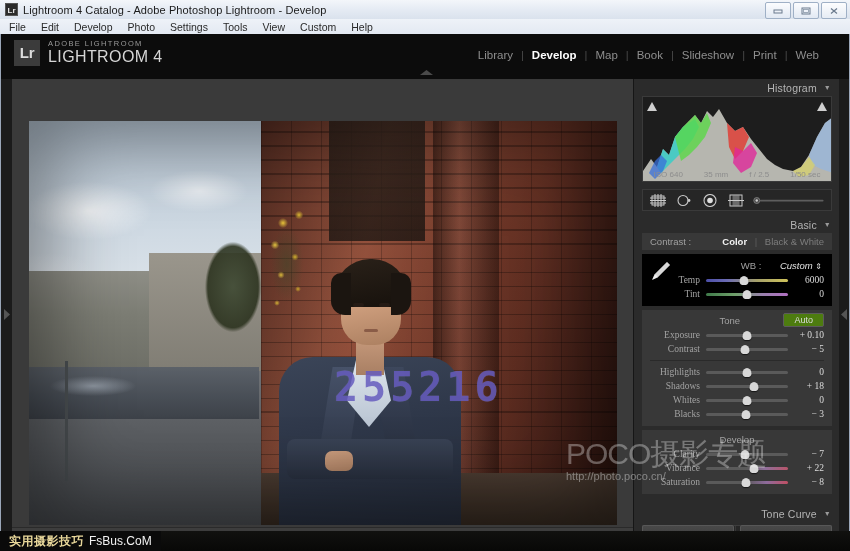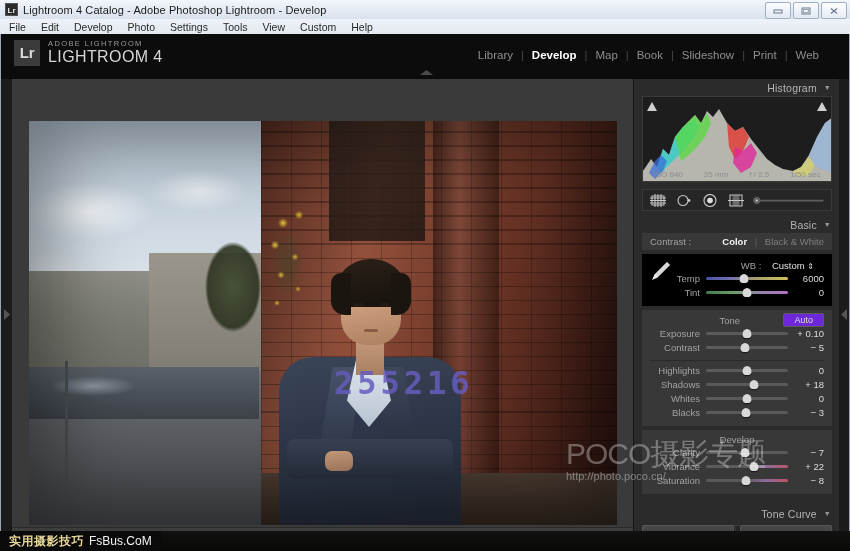--- a/index.html
+++ b/index.html
@@ -136,21 +136,21 @@
   .p-eyeR{position:absolute;left:350px;top:182px;width:11px;height:4px;
      background:#241a14;border-radius:2px;}
   .p-mouth{position:absolute;left:335px;top:208px;width:14px;height:3px;
      background:#8a5c47;border-radius:2px;}
   .p-arms{position:absolute;left:258px;top:318px;width:166px;height:40px;
      background:linear-gradient(180deg,#394254,#272e3d);border-radius:8px;}
   .p-hand{position:absolute;left:296px;top:330px;width:28px;height:20px;
      background:linear-gradient(170deg,#c99c7e,#a87d60);border-radius:7px;}
   .vig{position:absolute;inset:0;box-shadow:inset 0 0 78px 22px rgba(0,0,0,.42);}
 
-  .wm-num{position:absolute;left:305px;top:243px;font-size:32px;
+  .wm-num{position:absolute;left:305px;top:243px;font-size:40px;
      font-family:"DejaVu Sans Mono","Liberation Mono",monospace;
      color:rgba(96,86,188,.82);letter-spacing:4px;font-weight:bold;
      text-shadow:0 0 1px rgba(255,255,255,.18);}
 
   
   .stagebar{position:absolute;left:11px;top:493px;width:621px;height:23px;
      background:#3d3d3d;border-top:1px solid #2a2a2a;display:flex;
      align-items:center;padding-left:12px;box-sizing:border-box;}
   .tb-btn{width:21px;height:15px;border:1px solid #6d6d6d;background:#555;
      display:flex;align-items:center;justify-content:center;margin-right:5px;}
@@ -190,45 +190,45 @@
      justify-content:space-between;font-size:9.5px;}
   .treat .on{color:#f2f2f2;font-weight:bold;}
   .treat .off{color:#7d7d7d;}
   .treat .bar{color:#5d5d5d;margin:0 5px;}
 
   .wbblock{margin:4px 8px 0;background:#000000;padding:4px 0 5px;position:relative;}
   .dropper{position:absolute;left:6px;top:6px;width:24px;height:22px;}
   .wbrow{display:flex;align-items:center;justify-content:center;height:15px;
      font-size:9.5px;position:relative;}
   .wbrow .wbl{color:#a0a0a0;margin-left:28px;}
-  .wbrow .wbv{position:absolute;right:18px;color:#e0e0e0;}
-
-  .slrow{display:flex;align-items:flex-start;height:14px;padding:0 8px;
-     box-sizing:border-box;font-size:9.5px;}
+  .wbrow .wbv{position:absolute;right:10px;color:#e0e0e0;font-style:italic;}
+
+  .slrow{display:flex;align-items:center;height:14px;padding:0 8px;
+     box-sizing:border-box;font-size:9.5px;font-family:Liberation Serif, serif;}
   .slname{width:50px;text-align:right;color:#a2a2a2;padding-right:6px;
      white-space:nowrap;}
   .sltrack{position:relative;flex:1;height:10px;display:flex;align-items:center;}
   .trk{position:absolute;left:0;right:0;height:3px;background:#5a5a5a;border-radius:2px;}
   .trk.temp{background:linear-gradient(90deg,#4c4fa8,#6b6bb4 25%,#a5a06a 62%,#cfc35a);}
   .trk.tint{background:linear-gradient(90deg,#3f7a4a,#6f9f6a 35%,#9a7fae 70%,#b06fc0);}
   .trk.vib{background:linear-gradient(90deg,#5a5a5a 50%,#8f6f9a 72%,#b8556a);}
   .trk.sat{background:linear-gradient(90deg,#5a5a5a 48%,#8e6b9c 74%,#c04f63);}
   .knob{position:absolute;width:9px;height:9px;background:#d8d8d8;
      border-radius:50% 50% 50% 50%/60% 60% 40% 40%;transform:translateX(-50%);
      box-shadow:0 1px 1px rgba(0,0,0,.6);}
   .slval{width:36px;text-align:right;color:#dcdcdc;font-size:9.5px;
      white-space:nowrap;}
 
   .centerlbl{text-align:center;font-size:9.5px;color:#a2a2a2;
      height:15px;line-height:15px;}
   .tonehdr{display:flex;align-items:center;height:16px;padding:0 8px;
      box-sizing:border-box;position:relative;}
   .tonehdr .tname{flex:1;text-align:center;font-size:9.5px;color:#a2a2a2;
      margin-left:26px;}
-  .autobtn{background:#6d28d9;color:#dcdcdc;font-size:9px;padding:1px 10px;
+  .autobtn{background:#4d7c0f;color:#dcdcdc;font-size:9px;padding:1px 10px;
      border-radius:2px;border:1px solid #5c5c5c;}
   .divider{height:1px;background:#2a2a2a;margin:4px 8px;}
 
   .tcbox{margin:3px 8px 0;height:52px;background:#262626;border:1px solid #3d3d3d;
      position:relative;overflow:hidden;}
   .tcgrid{position:absolute;inset:0;
      background:
        linear-gradient(90deg,transparent 24%,rgba(255,255,255,.08) 24%,rgba(255,255,255,.08) 24.6%,transparent 24.6%),
        linear-gradient(90deg,transparent 49%,rgba(255,255,255,.08) 49%,rgba(255,255,255,.08) 49.6%,transparent 49.6%),
        linear-gradient(90deg,transparent 74%,rgba(255,255,255,.08) 74%,rgba(255,255,255,.08) 74.6%,transparent 74.6%);}

